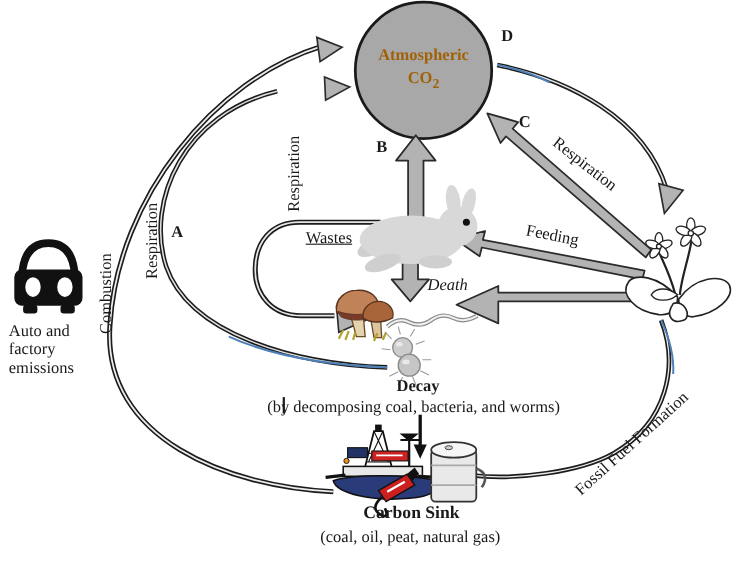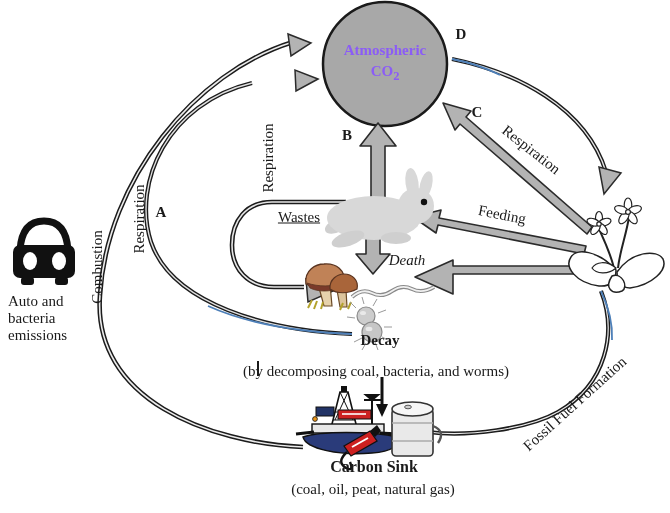--- a/index.html
+++ b/index.html
@@ -7,21 +7,21 @@
     position:relative;width:670px;height:513px;background:#fff;overflow:hidden;
     font-family:"Liberation Serif","DejaVu Serif",serif;color:#1a1a1a;
   }
   #stage svg{position:absolute;left:0;top:0;}
   .lbl{position:absolute;white-space:nowrap;font-size:15px;line-height:1;
        transform:translate(-50%,-50%);pointer-events:none;}
   .bold{font-weight:bold;}
   .vert{transform:translate(-50%,-50%) rotate(-90deg);}
   .circle-text{
     position:absolute;left:385px;top:63px;transform:translate(-50%,-50%);
-    text-align:center;color:#8b5cf6;font-weight:bold;font-size:15px;line-height:1.4;
+    text-align:center;color:#a16207;font-weight:bold;font-size:15px;line-height:1.4;
   }
   .caption-block{
     position:absolute;left:8px;top:293px;width:84px;font-size:15px;line-height:17px;
   }
   .stray-bar{position:absolute;left:257px;top:361px;width:2px;height:15px;background:#1a1a1a;}
 </style>
 </head>
 <body>
 
 <div id="stage">
@@ -194,21 +194,21 @@
 
   <div class="lbl vert" style="left:97px;top:267px;">Combustion</div>
   <div class="lbl vert" style="left:139px;top:219px;">Respiration</div>
   <div class="lbl vert" style="left:268px;top:158px;">Respiration</div>
   <div class="lbl" style="left:531px;top:150px;transform:translate(-50%,-50%) rotate(38deg);">Respiration</div>
   <div class="lbl" style="left:502px;top:215px;transform:translate(-50%,-50%) rotate(11deg);">Feeding</div>
   <div class="lbl" style="left:299px;top:217px;text-decoration:underline;">Wastes</div>
   <div class="lbl" style="left:407px;top:260px;font-style:italic;">Death</div>
   <div class="lbl" style="left:575px;top:404px;transform:translate(-50%,-50%) rotate(-42deg);">Fossil Fuel Formation</div>
 
-  <div class="lbl bold" style="left:380px;top:340px;">Decay</div>
+  <div class="lbl bold" style="left:380px;top:352px;">Decay</div>
   <div class="lbl" style="left:376px;top:371px;">(by decomposing coal, bacteria, and worms)</div>
   <div class="stray-bar"></div>
 
   <div class="lbl bold" style="left:374px;top:467px;font-size:16px;">Carbon Sink</div>
   <div class="lbl" style="left:373px;top:489px;">(coal, oil, peat, natural gas)</div>
 
-  <div class="caption-block">Auto and bacteria emissions</div>
+  <div class="caption-block">Auto and factory emissions</div>
 </div>
 
 </body></html>

